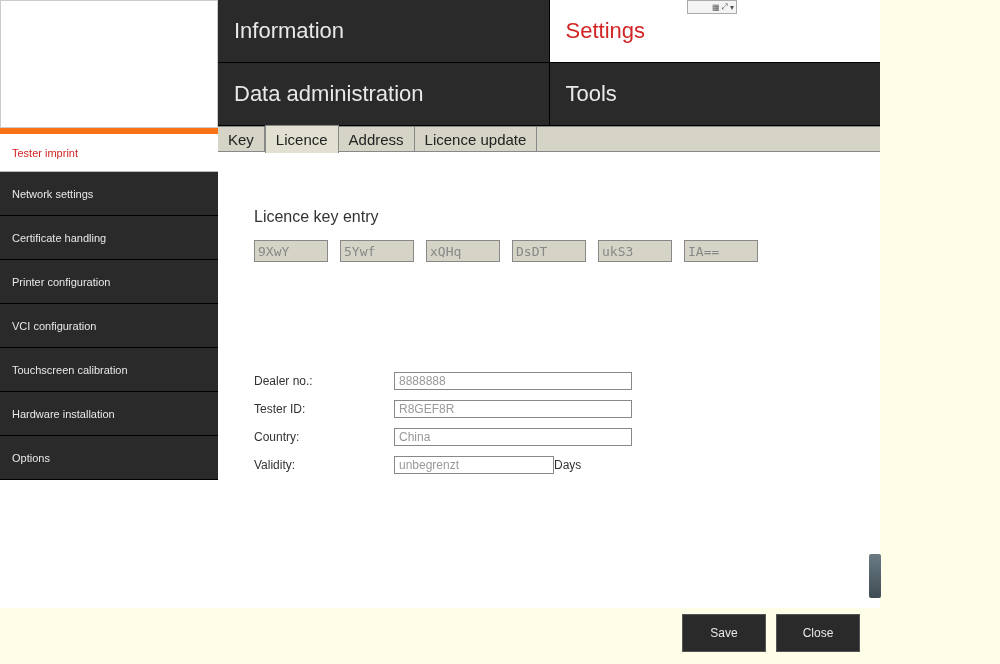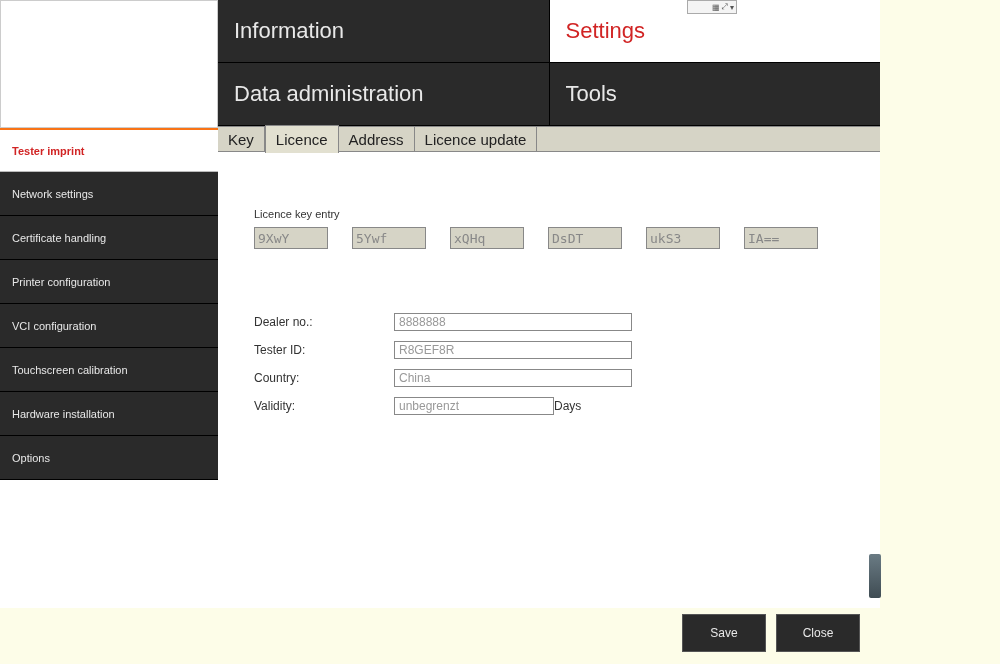--- a/index.html
+++ b/index.html
@@ -44,22 +44,21 @@
     font-size: 11px;
     color: #e8e8e8;
     background: #2a2a2a;
     border-bottom: 1px solid #000;
     cursor: pointer;
   }
   .sidebar-item.active {
     background: #fff;
     color: #d12424;
     border-bottom: 1px solid #bbb;
-    border-top: 2px solid #f97316;
-    font-weight: bold;
+    border-top: 6px solid #f97316;
   }
   .sidebar-blank {
     flex: 1;
     background: #fff;
   }
 
   
   .right-col {
     flex: 1;
     display: flex;
@@ -141,27 +140,27 @@
 
   
   .content {
     flex: 1;
     background: #fff;
     padding: 56px 36px 0 36px;
     font-size: 12px;
     color: #333;
   }
   .section-label {
-    font-size: 11px;
-    margin-bottom: 7px;
+    font-size: 16px;
+    margin-bottom: 14px;
   }
   .key-row {
     display: flex;
-    gap: 24px;
-    margin-bottom: 64px;
+    gap: 12px;
+    margin-bottom: 110px;
   }
   .key-box {
     width: 74px;
     height: 22px;
     border: 1px solid #888;
     background: #d6d4c6;
     color: #888;
     font-family: monospace;
     font-size: 13px;
     padding: 1px 3px;

